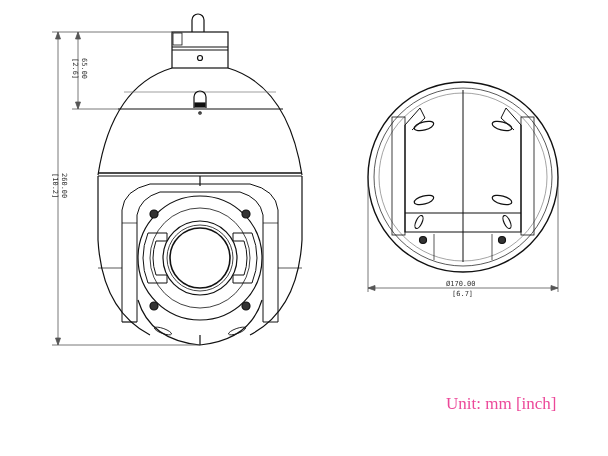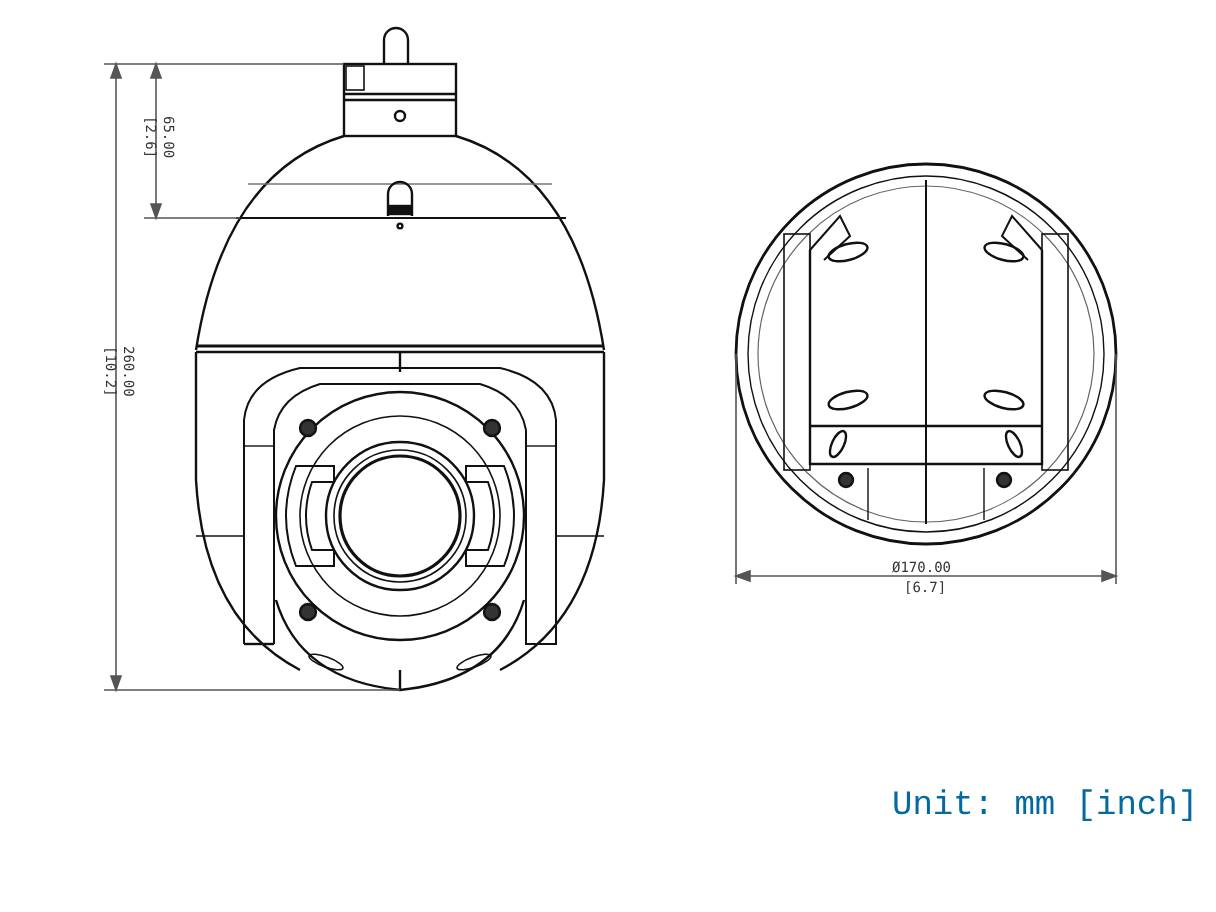--- a/index.html
+++ b/index.html
@@ -1,19 +1,19 @@
 <!DOCTYPE html>
 <html><head>
 <meta charset="utf-8">
 <style>
   html, body { margin: 0; padding: 0; background: #ffffff; }
   body { width: 608px; height: 456px; position: relative; overflow: hidden; font-family: "Liberation Sans", sans-serif; }
   svg { position: absolute; left: 0; top: 0; }
   .dim-text { font-family: "DejaVu Sans Mono", monospace; font-size: 7px; fill: #333; }
-  .unit-label { position: absolute; left: 446px; top: 394px; font-size: 17px; color: #0369a1; font-family: Liberation Mono, monospace; }
+  .unit-label { position: absolute; left: 446px; top: 394px; font-size: 17px; color: #ec4899; font-family: Liberation Serif, serif; }
 </style>
 </head>
 <body>
 
 <svg width="608" height="456" viewBox="0 0 608 456" xmlns="http://www.w3.org/2000/svg">
 
   <g fill="none" stroke="#111" stroke-width="1.2">
 
     <path d="M192 32 L192 20 A6 6 0 0 1 204 20 L204 32"></path>
 

